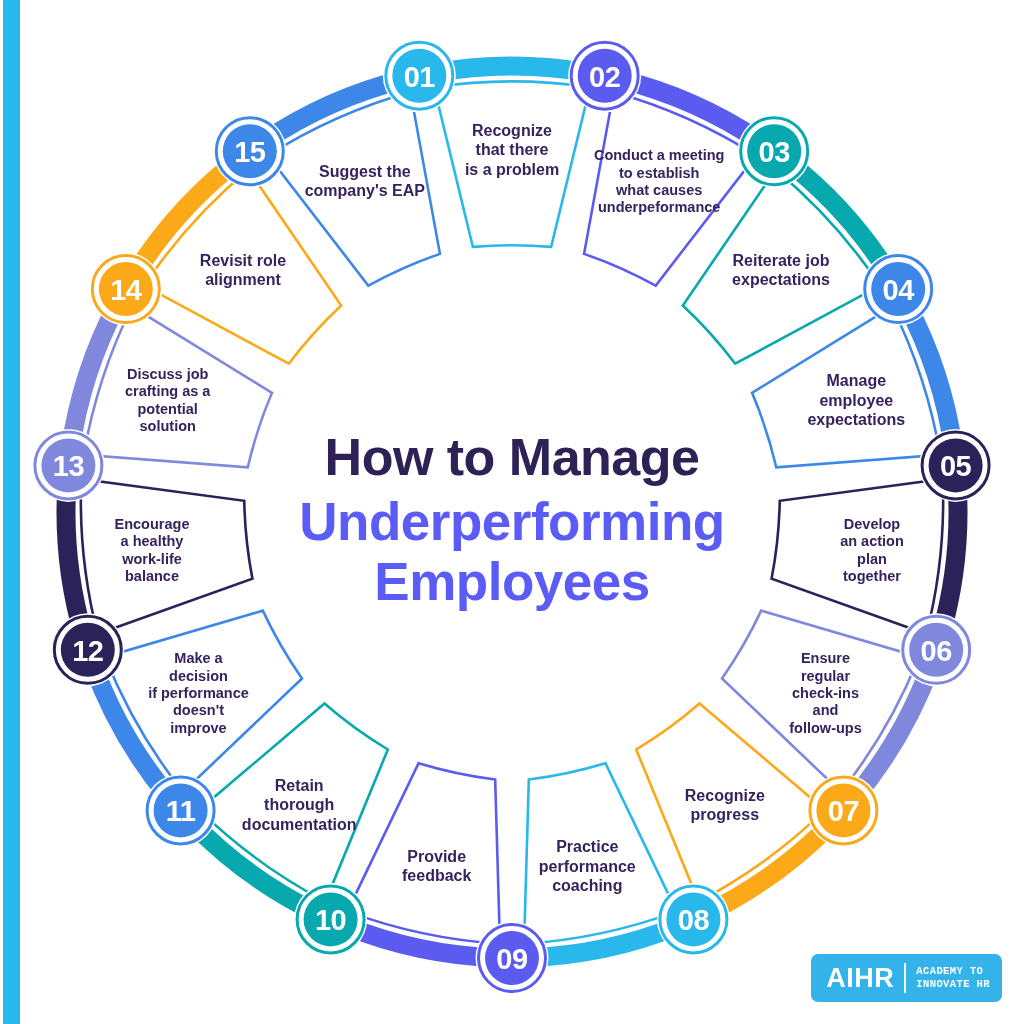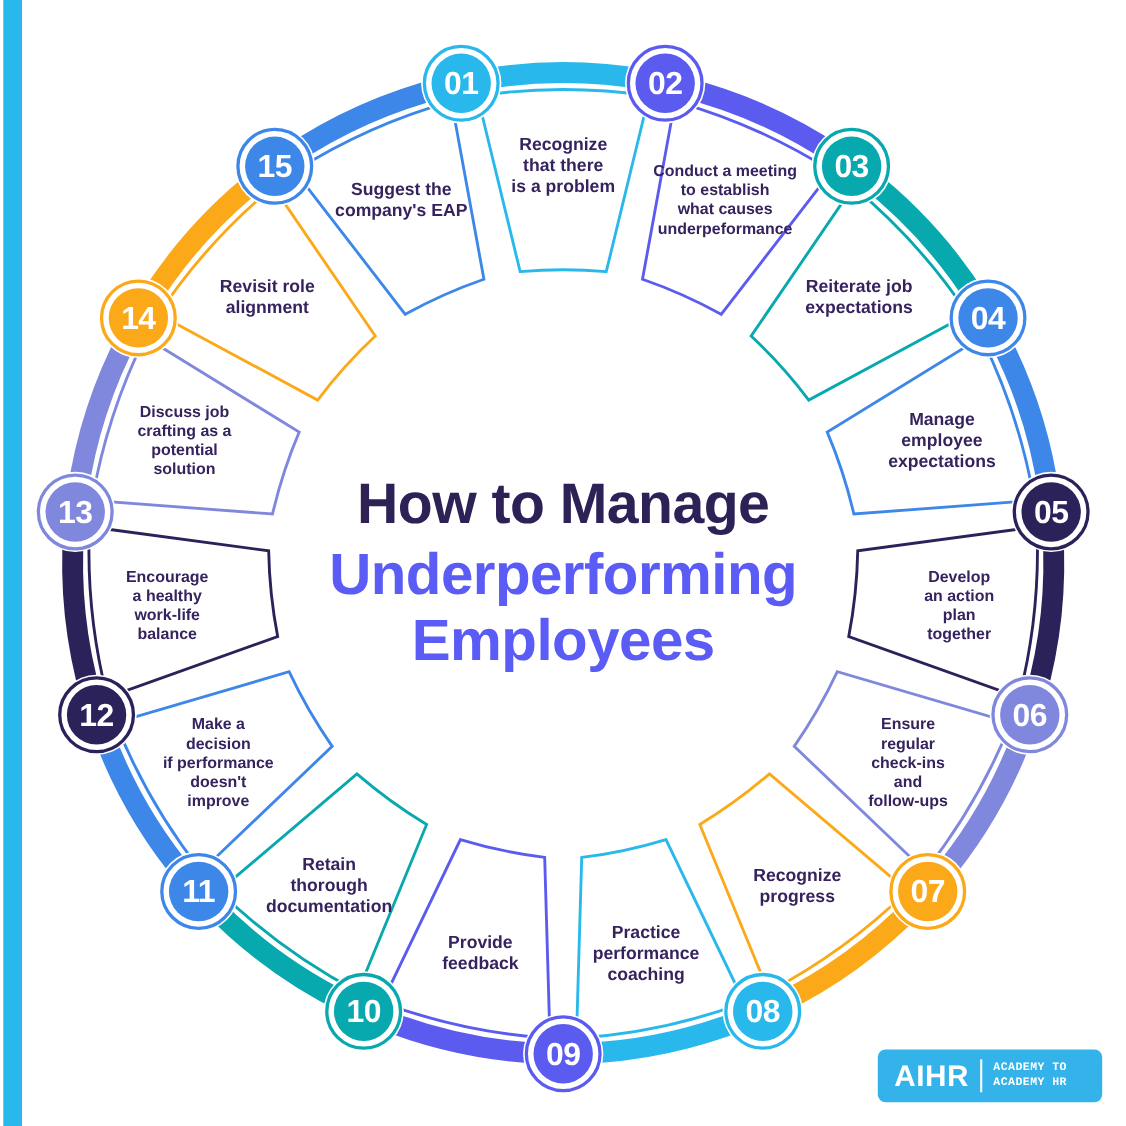--- a/index.html
+++ b/index.html
@@ -59,21 +59,21 @@
     fill: #5b5bf5;
     text-anchor: middle;
     letter-spacing: -0.5px;
   }
   .logo-box {
     position: absolute;
     right: 22px;
     bottom: 22px;
     background: #34b3ea;
     border-radius: 7px;
-    padding: 9px 32px 9px 15px;
+    padding: 9px 12px 9px 15px;
     display: flex;
     align-items: center;
     gap: 10px;
   }
   .logo-main {
     color: #ffffff;
     font-family: "Liberation Sans", sans-serif;
     font-weight: bold;
     font-size: 27px;
     letter-spacing: 0.5px;
@@ -246,15 +246,15 @@
     <text class="title-line2" x="512" y="540">Underperforming</text>
     <text class="title-line2" x="512" y="600">Employees</text>
   </g>
 </svg>
 
 <div class="logo-box">
   <div class="logo-main">AIHR</div>
   <div class="logo-divider"></div>
   <div class="logo-sub">
     <div>ACADEMY TO</div>
-    <div>ACADEMY HR</div>
+    <div>INNOVATE HR</div>
   </div>
 </div>
 
 </body></html>

